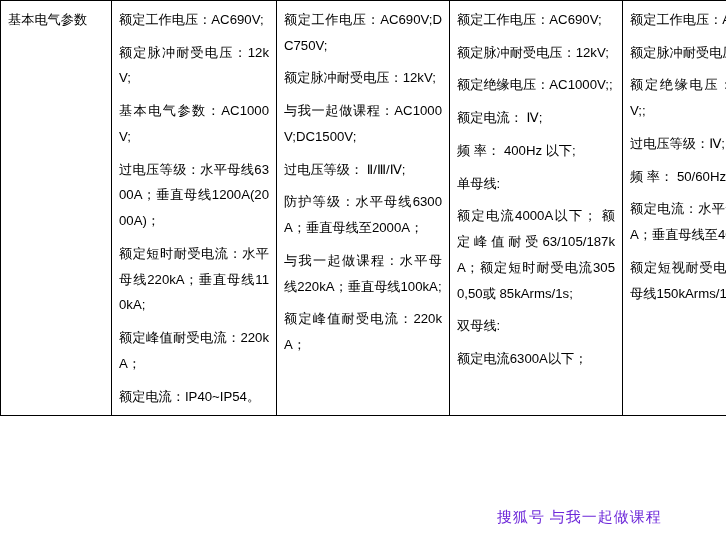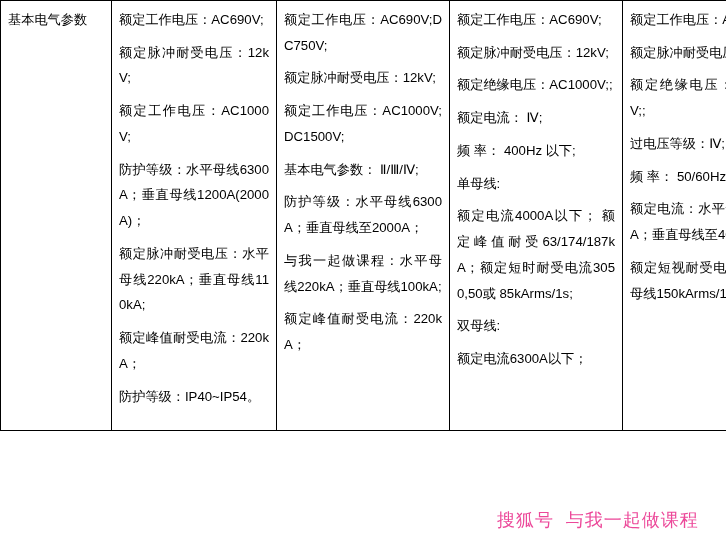--- a/index.html
+++ b/index.html
@@ -18,87 +18,87 @@
   table.spec-table {
     border-collapse: collapse;
     width: 726px;
     table-layout: fixed;
     font-size: 13.2px;
     line-height: 1.95;
   }
   table.spec-table td {
     border: 1px solid #000000;
     vertical-align: top;
-    padding: 6px 7px 21px 7px;
+    padding: 6px 7px 6px 7px;
     word-break: break-all;
   }
   td.col-label { width: 96px; }
   td.col-a { width: 150px; }
   td.col-b { width: 158px; }
   td.col-c { width: 158px; }
   td.col-d { width: 152px; }
   .para {
     margin: 0 0 7px 0;
     text-align: justify;
     text-justify: inter-ideograph;
   }
   .para:last-child { margin-bottom: 0; }
   .bold { font-weight: normal; }
   .label-cell .para { margin-bottom: 0; }
   .watermark {
     position: absolute;
     left: 497px;
     top: 508px;
-    font-size: 18px;
-    color: #ec4899;
+    font-size: 15px;
+    color: #6d28d9;
     letter-spacing: 1px;
     white-space: nowrap;
     pointer-events: none;
-    font-family: Liberation Mono, monospace;
+    font-family: Liberation Serif, serif;
   }
   .wm-inner { display: inline-block; }
 </style>
 </head>
 <body>
 
 <table class="spec-table">
   <tbody>
       <tr>
     <td class="col-label label-cell">
       <p class="para">基本电气参数</p>
     </td>
 
     <td class="col-a">
       <p class="para">额定工作电压：AC690V;</p>
       <p class="para">额定脉冲耐受电压：12kV;</p>
-      <p class="para">额定工作电压：AC1000V;</p>
-      <p class="para">防护等级：水平母线6300A；垂直母线1200A(2000A)；</p>
-      <p class="para">额定脉冲耐受电压：水平母线220kA；垂直母线110kA;</p>
+      <p class="para">基本电气参数：AC1000V;</p>
+      <p class="para">过电压等级：水平母线6300A；垂直母线1200A(2000A)；</p>
+      <p class="para">额定短时耐受电流：水平母线220kA；垂直母线110kA;</p>
       <p class="para">额定峰值耐受电流：220kA；</p>
-      <p class="para">防护等级：IP40~IP54。</p>
+      <p class="para">额定电流：IP40~IP54。</p>
     </td>
 
     <td class="col-b">
       <p class="para">额定工作电压：AC690V;DC750V;</p>
       <p class="para">额定脉冲耐受电压：12kV;</p>
-      <p class="para">额定工作电压：AC1000V;DC1500V;</p>
-      <p class="para">基本电气参数： Ⅱ/Ⅲ/Ⅳ;</p>
+      <p class="para">与我一起做课程：AC1000V;DC1500V;</p>
+      <p class="para">过电压等级： Ⅱ/Ⅲ/Ⅳ;</p>
       <p class="para">防护等级：水平母线6300A；垂直母线至2000A；</p>
       <p class="para">与我一起做课程：水平母线220kA；垂直母线100kA;</p>
       <p class="para">额定峰值耐受电流：220kA；</p>
     </td>
 
     <td class="col-c">
       <p class="para">额定工作电压：AC690V;</p>
       <p class="para">额定脉冲耐受电压：12kV;</p>
       <p class="para">额定绝缘电压：AC1000V;;</p>
       <p class="para">额定电流： Ⅳ;</p>
       <p class="para">频 率： 400Hz 以下;</p>
       <p class="para bold">单母线:</p>
-      <p class="para">额定电流4000A以下； 额定峰值耐受63/174/187kA；额定短时耐受电流3050,50或 85kArms/1s;</p>
+      <p class="para">额定电流4000A以下； 额定峰值耐受63/105/187kA；额定短时耐受电流3050,50或 85kArms/1s;</p>
       <p class="para bold">双母线:</p>
       <p class="para">额定电流6300A以下；</p>
     </td>
 
     <td class="col-d">
       <p class="para">额定工作电压：AC690V;</p>
       <p class="para">额定脉冲耐受电压：12kV;</p>
       <p class="para">额定绝缘电压：AC1000V;;</p>
       <p class="para">过电压等级：Ⅳ;</p>
       <p class="para">频 率： 50/60Hz;</p>

